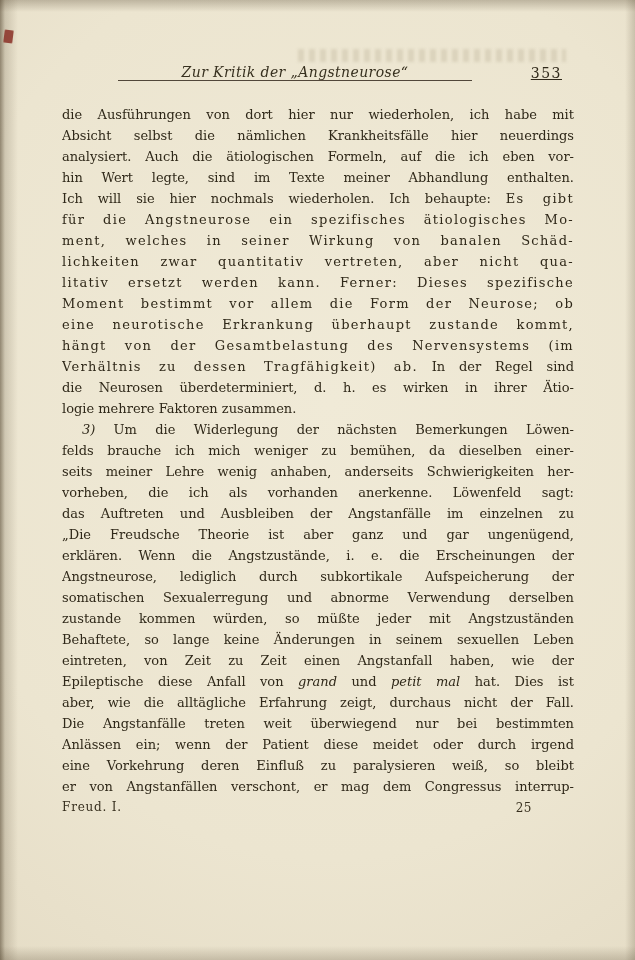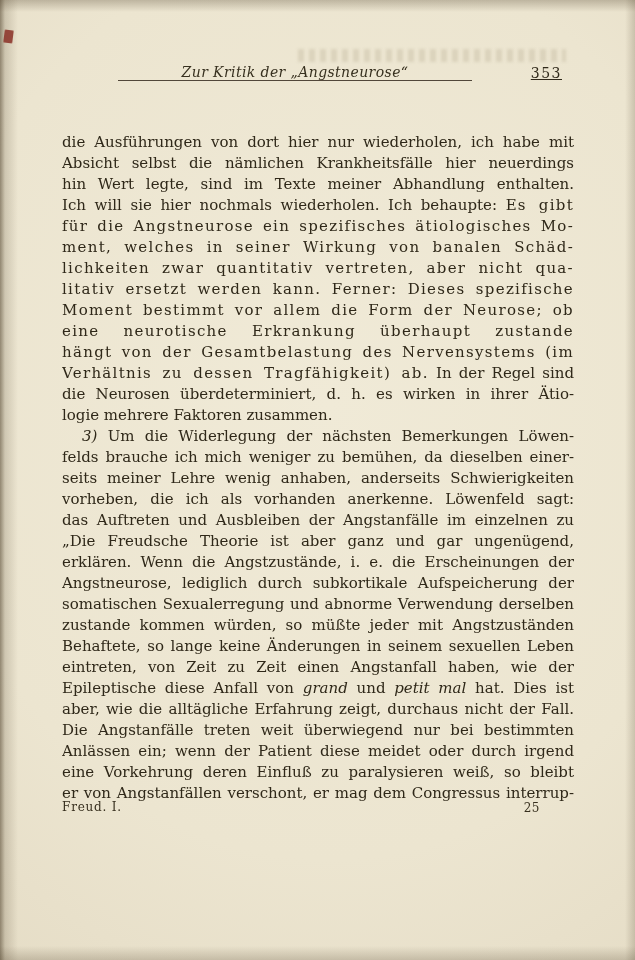--- a/index.html
+++ b/index.html
@@ -56,39 +56,39 @@
     width: 354px; margin-left: 56px; text-align: center;
     border-bottom: 1.2px solid #51473a;
   }
   .header-title { font-style: italic; letter-spacing: 0.4px; color: #37301f; }
   .page-number {
     position: absolute; right: 12px; top: 1px; letter-spacing: 1.5px; text-decoration: underline;
   }
 
   .text-block {
     position: absolute; top: 104px; left: 62px; width: 512px;
-    font-size: 15px; line-height: 21px; margin-top: 28px;
+    font-size: 13px; line-height: 21px;
   }
   .line {
     text-align: justify;
     text-align-last: justify;
     height: 21px;
     overflow: hidden;
   }
   .line.lastline { text-align-last: left; }
   .para.indent .line:first-child { text-indent: 20px; }
   .run-sp { letter-spacing: 1.3px; word-spacing: 2px; }
   .run-i { font-style: italic; }
 
   .footer {
     position: absolute; top: 800px; left: 62px; width: 512px;
     height: 18px; font-size: 12px; color: #372f1e;
   }
   .footer-imprint { position: absolute; left: 0; top: 0; letter-spacing: 0.8px; }
-  .footer-signature { position: absolute; right: 34px; top: 1px; letter-spacing: 0.5px; }
+  .footer-signature { position: absolute; right: 42px; top: 1px; letter-spacing: 0.5px; }
 </style>
 </head>
 <body>
 
 <div class="scan">
 
   <div class="edge-top"></div>
   <div class="edge-left"></div>
   <div class="edge-right"></div>
   <div class="edge-bottom"></div>
@@ -100,20 +100,21 @@
     <div class="header-title-wrap">
       <span class="header-title">Zur Kritik der „Angstneurose“</span>
     </div>
     <span class="page-number">353</span>
   </div>
 
   <div class="text-block">
       <div class="para">
         <div class="line"><span class="run-n">die Ausführungen von dort hier nur wiederholen, ich habe mit</span></div>
         <div class="line"><span class="run-n">Absicht selbst die nämlichen Krankheitsfälle hier neuerdings</span></div>
+        <div class="line"><span class="run-n">analysiert. Auch die ätiologischen Formeln, auf die ich eben vor-</span></div>
         <div class="line"><span class="run-n">hin Wert legte, sind im Texte meiner Abhandlung enthalten.</span></div>
         <div class="line"><span class="run-n">Ich will sie hier nochmals wiederholen. Ich behaupte: </span><span class="run-sp">Es gibt</span></div>
         <div class="line"><span class="run-sp">für die Angstneurose ein spezifisches ätiologisches Mo-</span></div>
         <div class="line"><span class="run-sp">ment, welches in seiner Wirkung von banalen Schäd-</span></div>
         <div class="line"><span class="run-sp">lichkeiten zwar quantitativ vertreten, aber nicht qua-</span></div>
         <div class="line"><span class="run-sp">litativ ersetzt werden kann. Ferner: Dieses spezifische</span></div>
         <div class="line"><span class="run-sp">Moment bestimmt vor allem die Form der Neurose; ob</span></div>
         <div class="line"><span class="run-sp">eine neurotische Erkrankung überhaupt zustande kommt,</span></div>
         <div class="line"><span class="run-sp">hängt von der Gesamtbelastung des Nervensystems (im</span></div>
         <div class="line"><span class="run-sp">Verhältnis zu dessen Tragfähigkeit) ab.</span><span class="run-n"> In der Regel sind</span></div>

